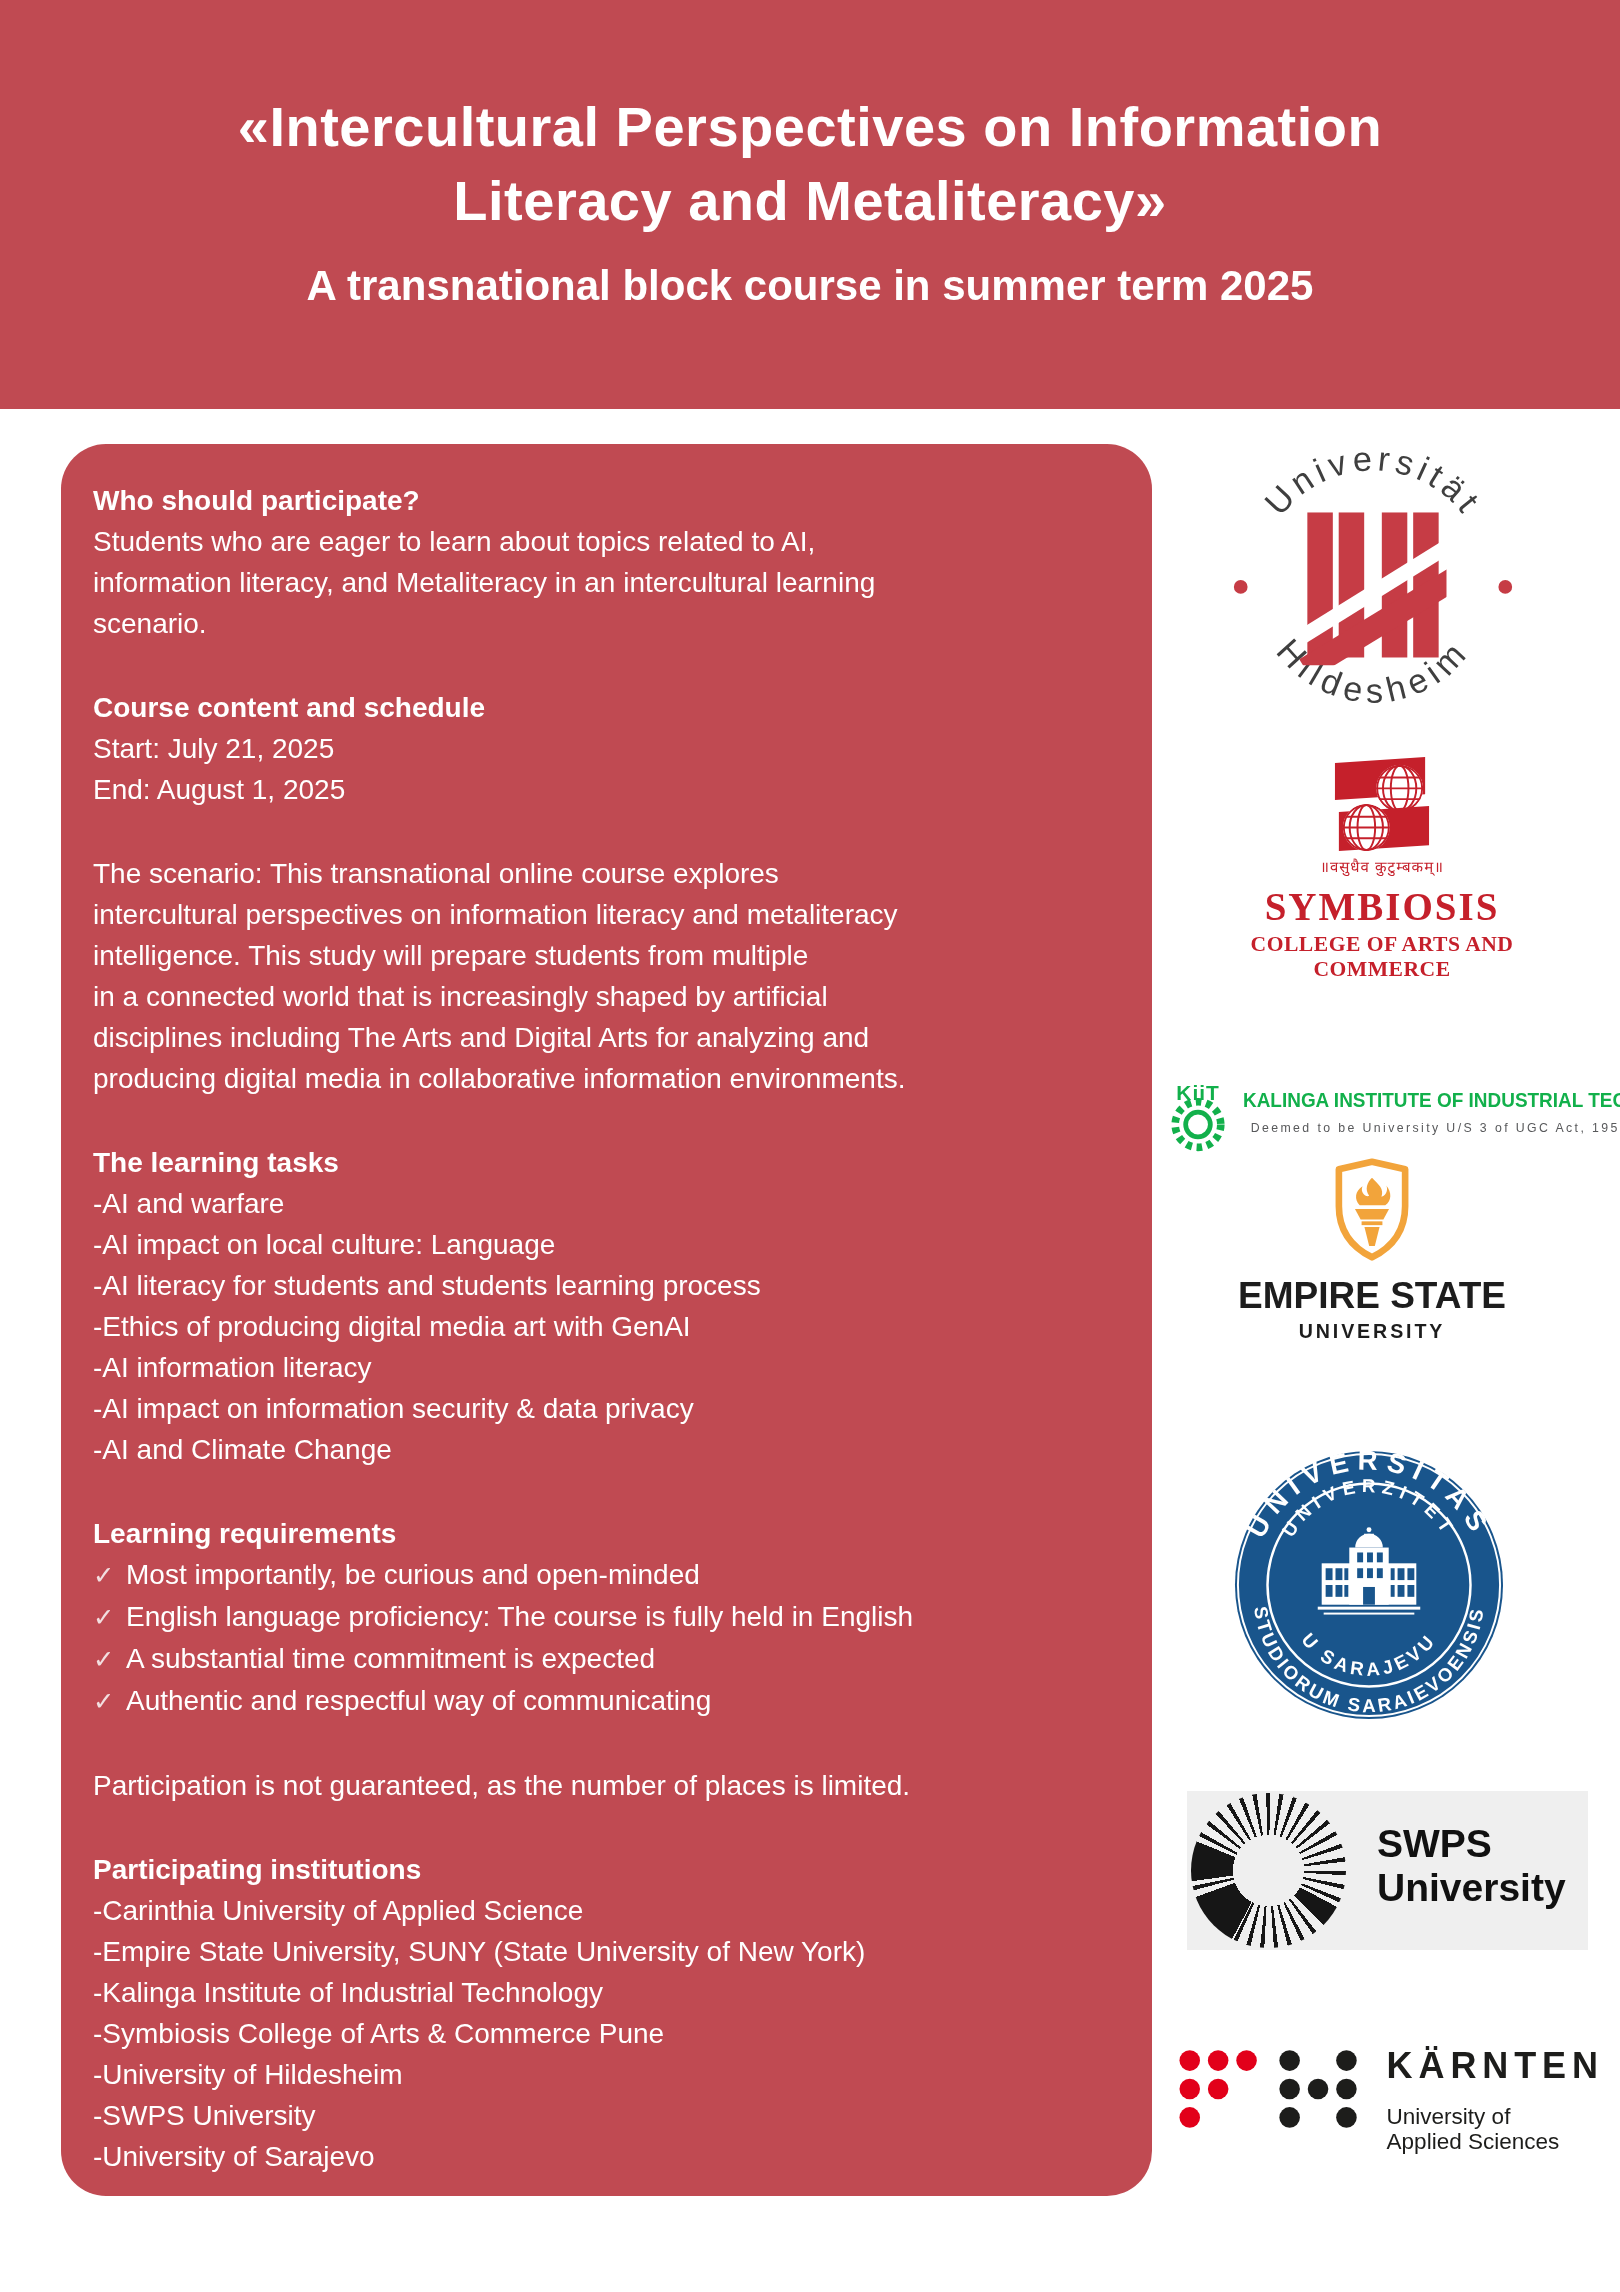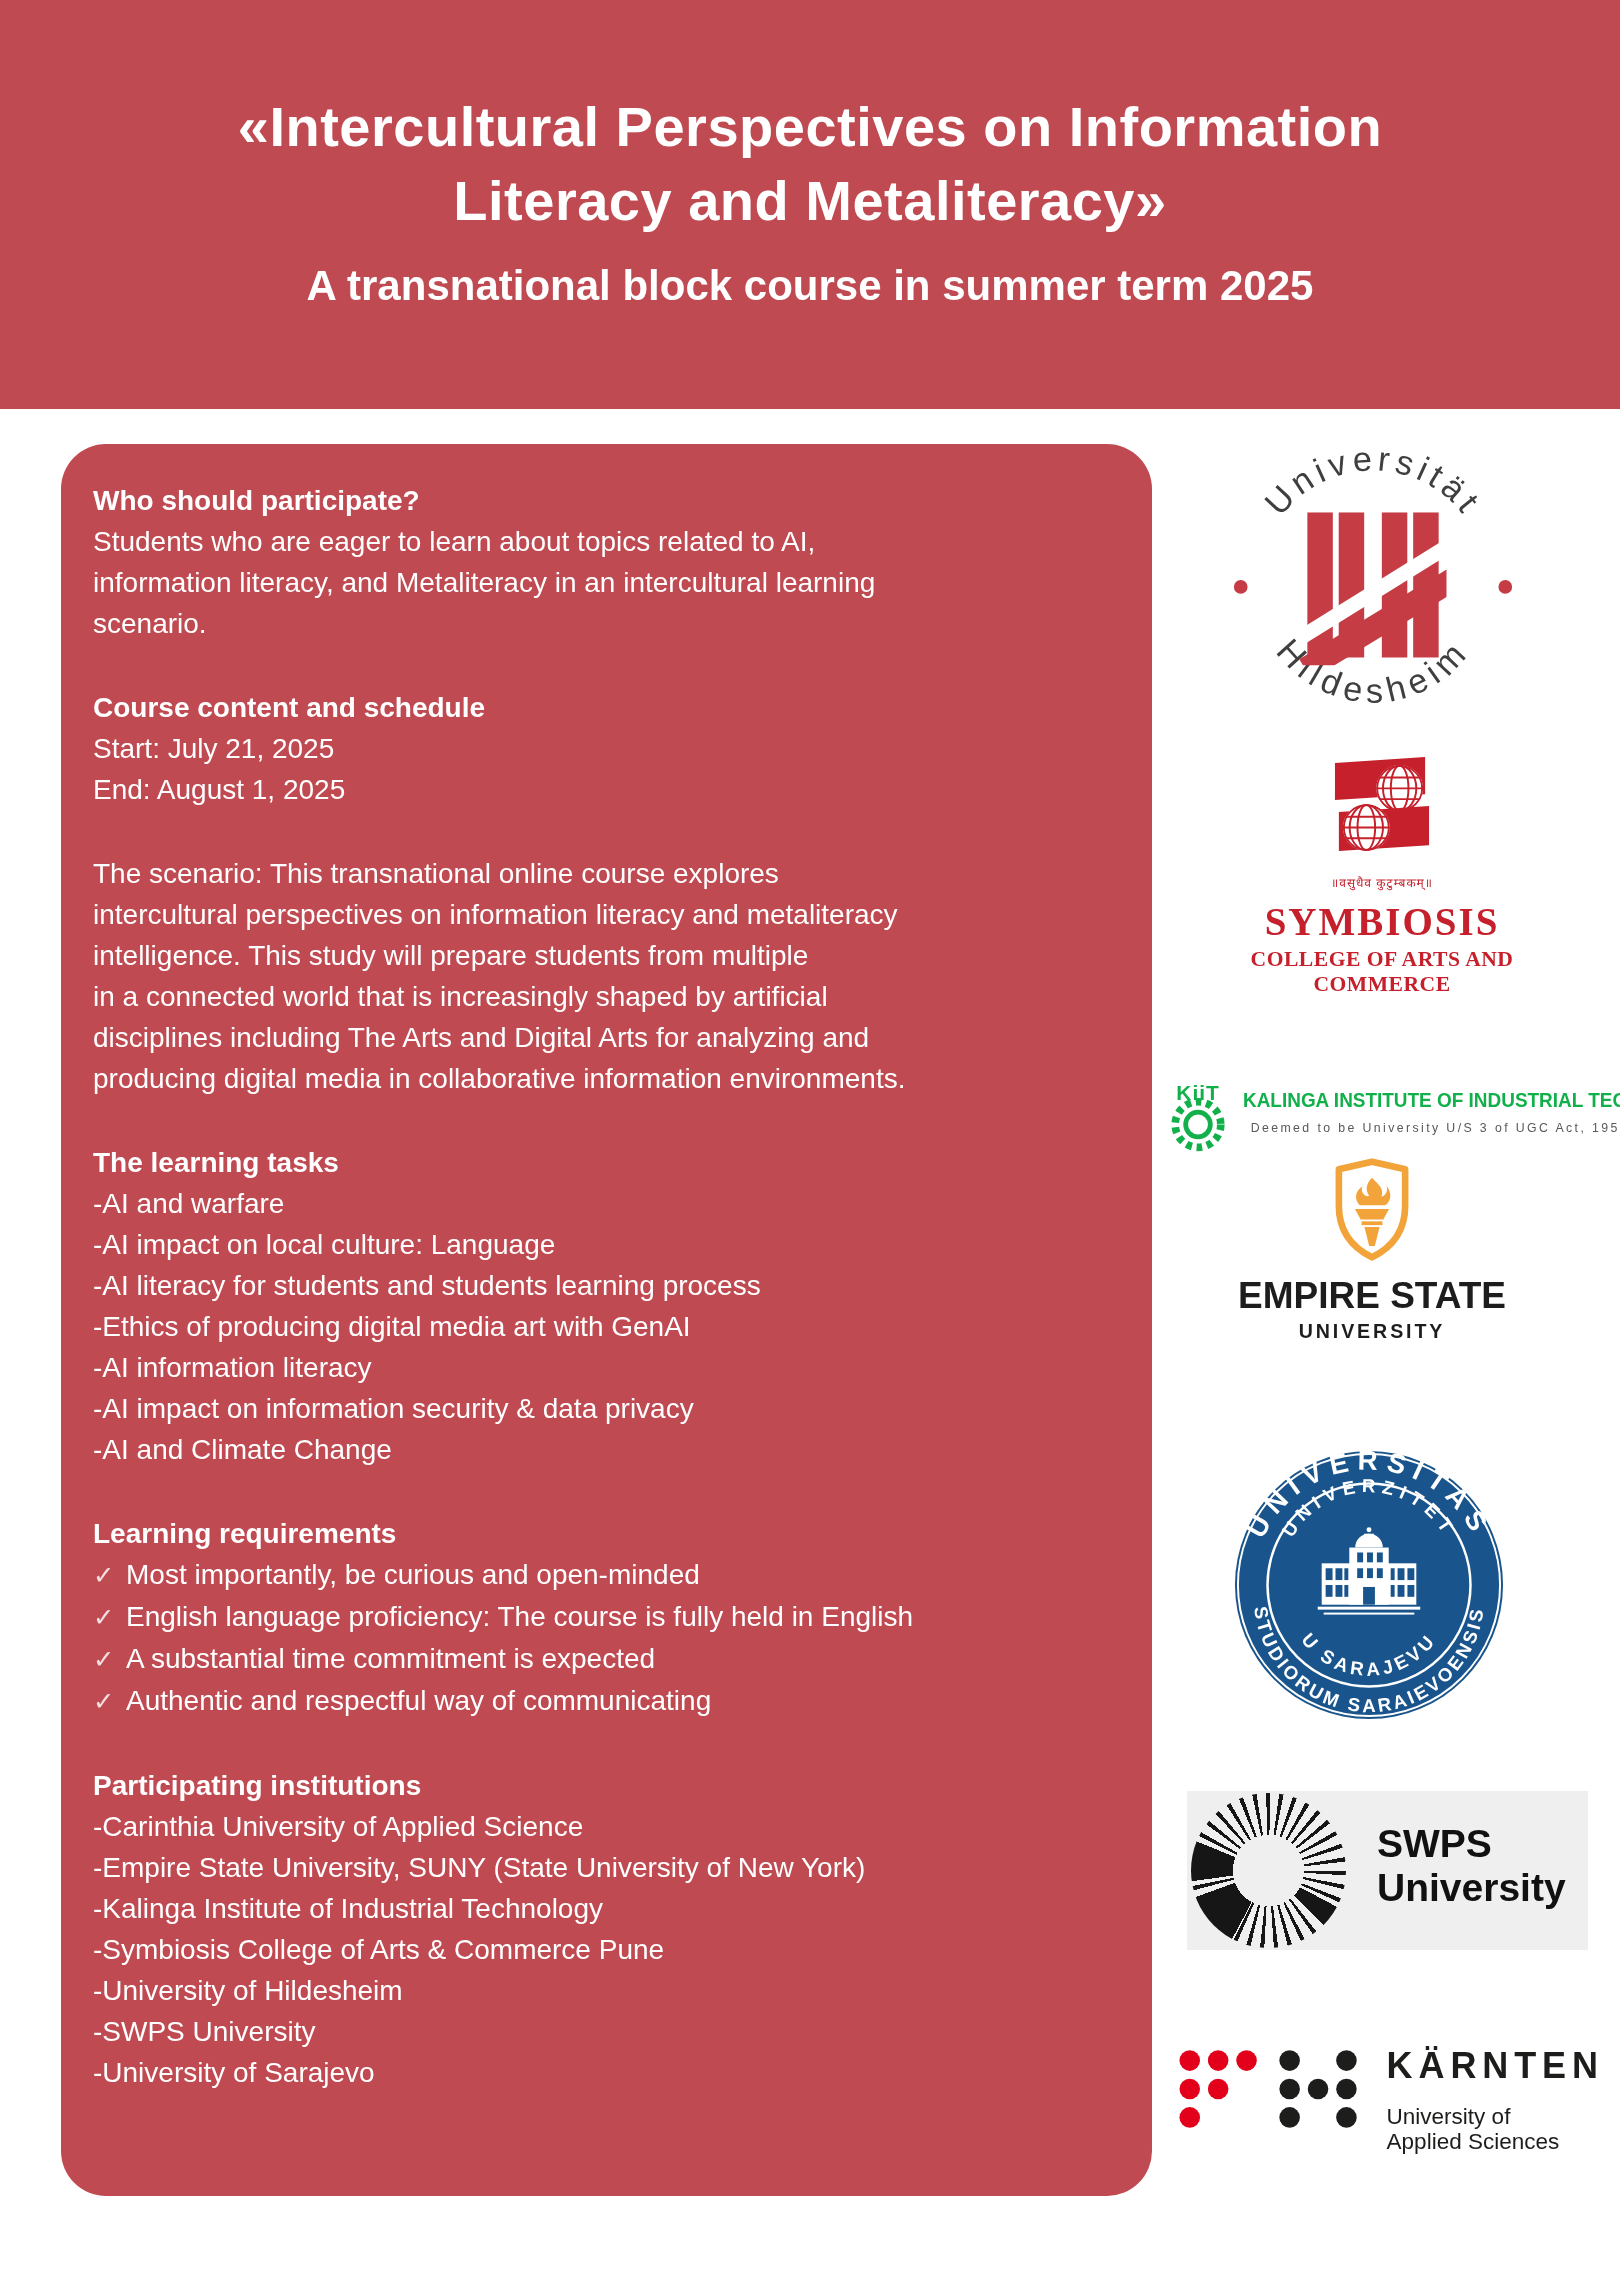--- a/index.html
+++ b/index.html
@@ -22,21 +22,21 @@
   .card .req{display:flex;align-items:baseline;}
   .card .check{width:33px;display:inline-block;color:#f2dfe0;font-size:25.5px;}
   .card .b{font-weight:400;}
 
   
   .logo{position:absolute;}
   svg text{font-family:"Liberation Sans", sans-serif;}
 
   
   .logo-symbiosis{left:1186px;top:757px;width:392px;text-align:center;color:#c5202b;}
-  .logo-symbiosis .sanskrit{font-size:12px;letter-spacing:1px;margin-top:19px;}
+  .logo-symbiosis .sanskrit{font-size:15px;letter-spacing:1px;margin-top:1px;}
   .logo-symbiosis .name{font-family:"Liberation Serif", serif;font-weight:700;font-size:39px;
                         letter-spacing:2px;margin-top:7.8px;}
   .logo-symbiosis .sub{font-family:"Liberation Serif", serif;font-weight:700;font-size:21.6px;
                        letter-spacing:0.5px;margin-top:2.9px;}
 
   
   .logo-kiit{left:1160px;top:1042px;width:461px;display:flex;align-items:flex-start;margin-top:34px;}
   .kiit-text{margin-left:6.9px;margin-top:11.8px;width:377px;}
   .kiit-name{color:#12b04b;font-weight:800;font-size:20.6px;white-space:nowrap;
              transform:scaleX(.92);transform-origin:left;}
@@ -118,20 +118,21 @@
       </div>
     <div class="line req">
         <span class="check">✓</span>
         <span>A substantial time commitment is expected</span>
       </div>
     <div class="line req">
         <span class="check">✓</span>
         <span>Authentic and respectful way of communicating</span>
       </div>
 
+    <div class="line sp">Participation is not guaranteed, as the number of places is limited.</div>
 
     <div class="line hd sp">Participating institutions</div>
     <div class="line">-Carinthia University of Applied Science</div>
     <div class="line">-Empire State University, SUNY (State University of New York)</div>
     <div class="line">-Kalinga Institute of Industrial Technology</div>
     <div class="line">-Symbiosis College of Arts &amp; Commerce Pune</div>
     <div class="line">-University of Hildesheim</div>
     <div class="line">-SWPS University</div>
     <div class="line">-University of Sarajevo</div>
   </section>

